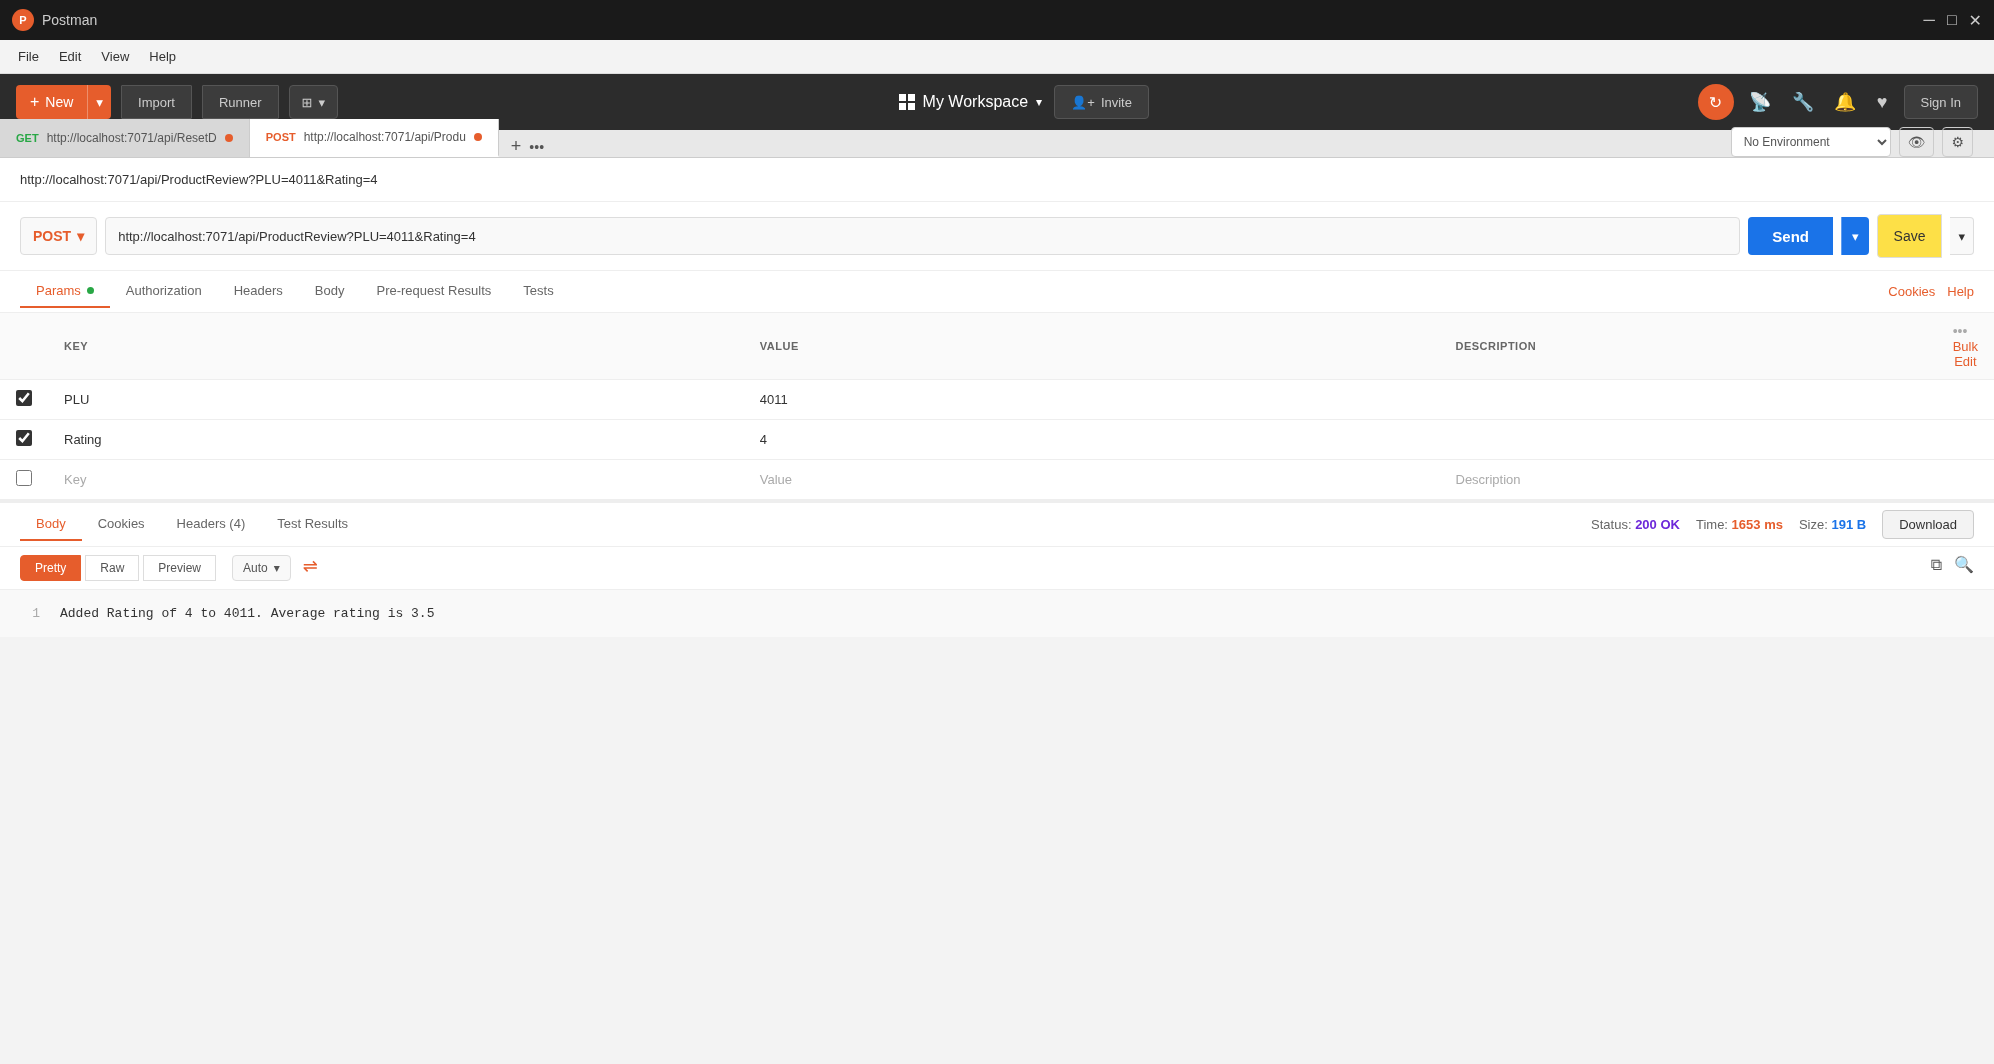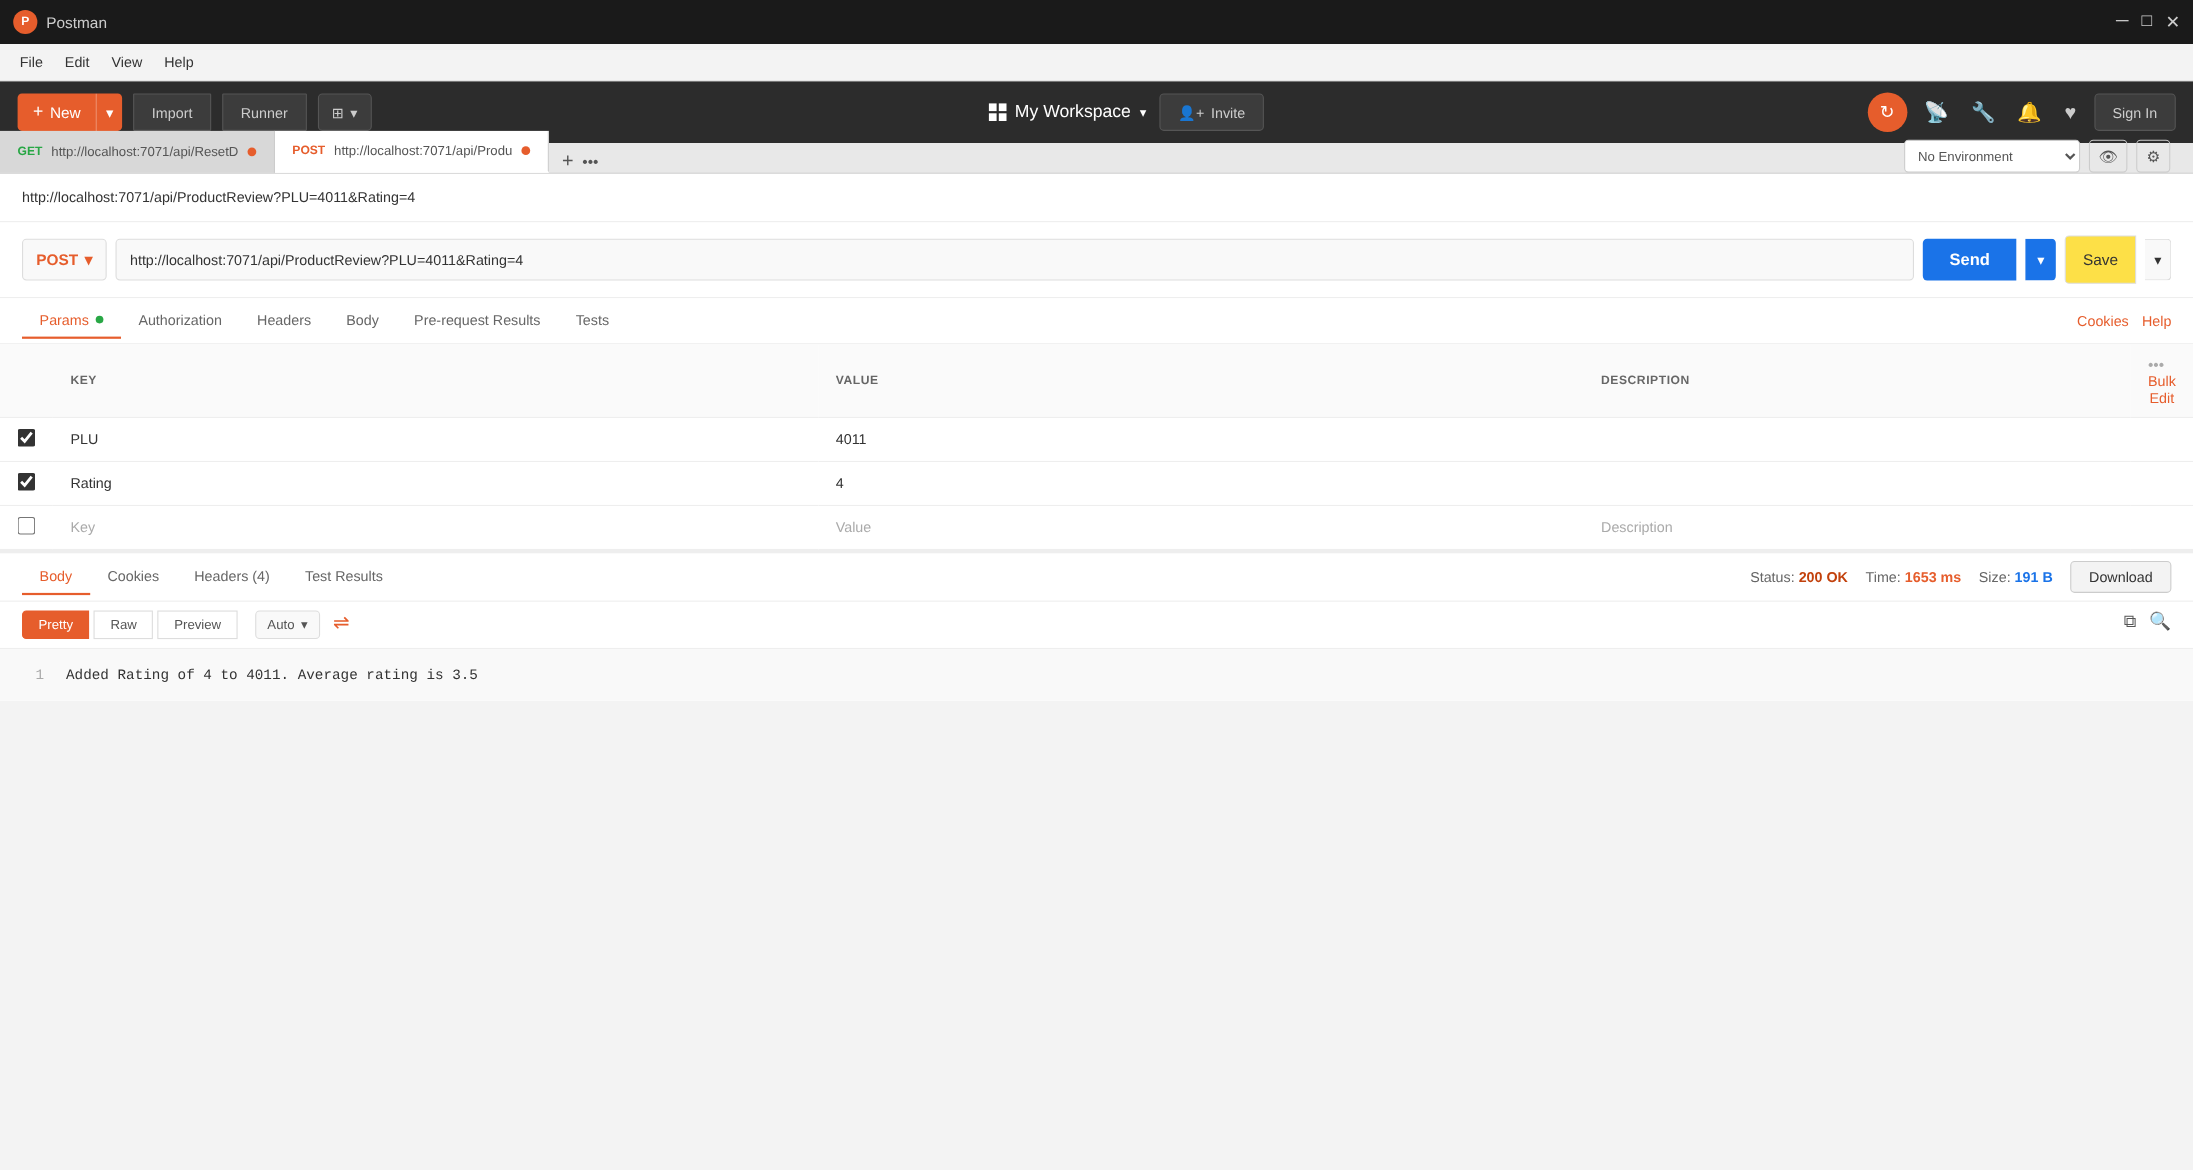--- a/index.html
+++ b/index.html
@@ -296,21 +296,21 @@
     .resp-tab {
       padding: 8px 16px;
       cursor: pointer;
       font-size: 13px;
       color: #666;
       border-bottom: 2px solid transparent;
     }
     .resp-tab.active { color: #e65d2c; border-bottom: 2px solid #e65d2c; }
     .resp-tabs-right { margin-left: auto; display: flex; align-items: center; gap: 16px; font-size: 13px; }
     .resp-status { color: #666; }
-    .resp-status-val { color: #c2410c; font-weight: 600; }
+    .resp-status-val { color: #6d28d9; font-weight: 600; }
     .resp-time-val { color: #e65d2c; font-weight: 600; }
     .resp-size-val { color: #1a73e8; font-weight: 600; }
     .download-btn {
       background: #f3f3f3;
       color: #333;
       border: 1px solid #ccc;
       border-radius: 4px;
       padding: 6px 16px;
       font-size: 13px;
       cursor: pointer;

